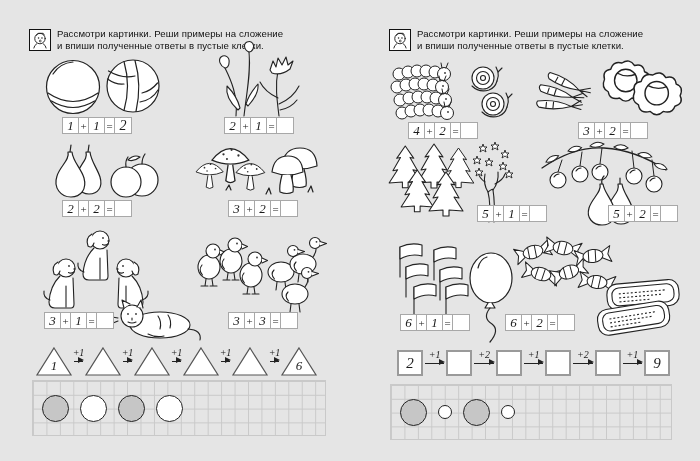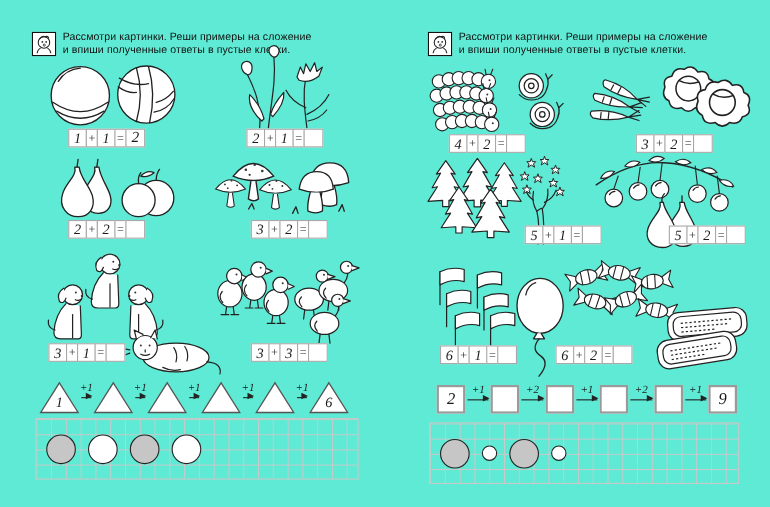--- a/index.html
+++ b/index.html
@@ -1,16 +1,16 @@
 <!DOCTYPE html>
 <html><head>
 <meta charset="utf-8">
 <style>
   html,body{margin:0;padding:0;background:#fff;}
-  .stage{position:relative;width:700px;height:461px;background:#5eead4;overflow:hidden;
+  .stage{position:relative;width:700px;height:461px;background:#e5e5e5;overflow:hidden;
          font-family:"Liberation Sans",sans-serif;color:#1a1a1a;}
   .abs{position:absolute;}
   .icon-box{position:absolute;width:22px;height:22px;border:1.4px solid #111;background:#fff;box-sizing:border-box;}
   .instr{position:absolute;font-size:9.6px;line-height:11.6px;color:#111;letter-spacing:0.1px;}
   .instr span{display:block;}
   svg{display:block;overflow:visible;}
   
   .eq{position:absolute;display:flex;height:17px;}
   .eq .cell{box-sizing:border-box;border:1px solid #a8a8a8;margin-left:-1px;background:#fff;
             display:flex;align-items:center;justify-content:center;}

